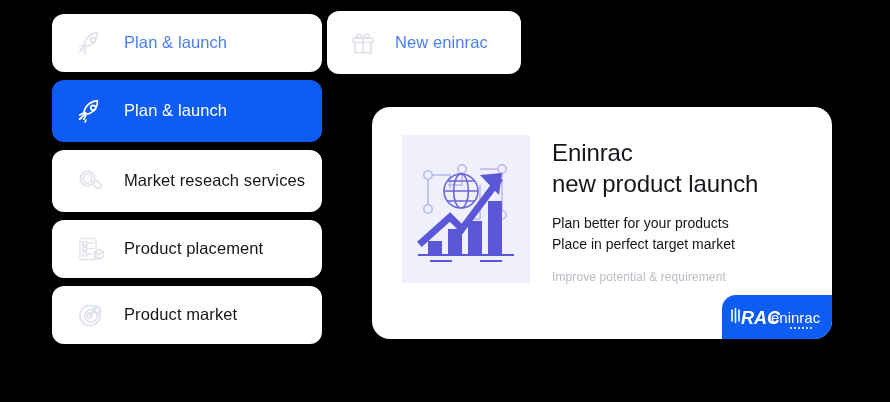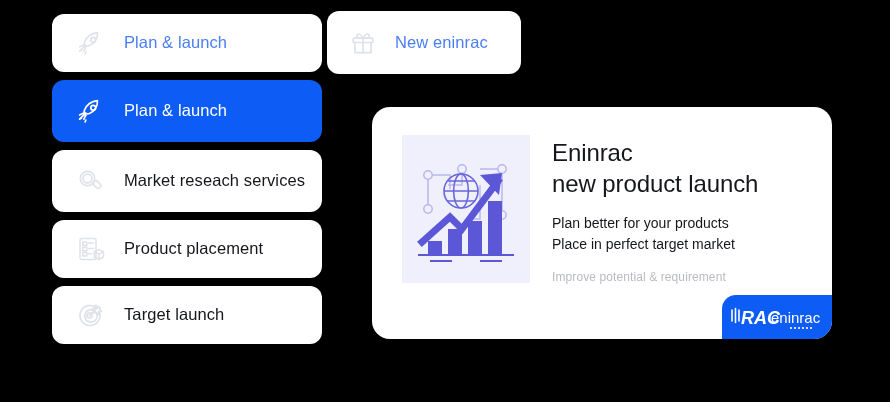--- a/index.html
+++ b/index.html
@@ -209,21 +209,21 @@
 
     <div class="nav-item">
       <span class="nav-icon">
         <svg width="34" height="34" viewBox="0 0 34 34" fill="none" stroke="#dfe2ea" stroke-width="1.7" stroke-linecap="round" stroke-linejoin="round">
           <path d="M24.2 10.6a10 10 0 1 0 2.1 3.3"></path>
           <path d="M22.3 13.6a6.2 6.2 0 1 0 1.5 2.4"></path>
           <circle cx="16.6" cy="17.4" r="2.5"></circle>
           <path d="M16.6 17.4l8.2-8.2M22.7 7.3l2.1 1.9 2-.2-.2 2.1 1.9 2.1-2.7.6-.6 2.7-2.1-1.9-2 .2.2-2.1-1.9-2.1 2.7-.6z"></path>
         </svg>
       </span>
-      <span class="nav-label">Target launch</span>
+      <span class="nav-label">Product market</span>
     </div>
 
   </div>
 
   <div class="newproduct-card">
     <span class="nav-icon">
       <svg width="30" height="30" viewBox="0 0 30 30" fill="none" stroke="#dfe2ea" stroke-width="1.7" stroke-linecap="round" stroke-linejoin="round">
         <rect x="5.2" y="10.2" width="19.6" height="4.3" rx="0.8"></rect>
         <path d="M7 14.5v10.2h16V14.5"></path>
         <path d="M15 10.2v14.5"></path>

